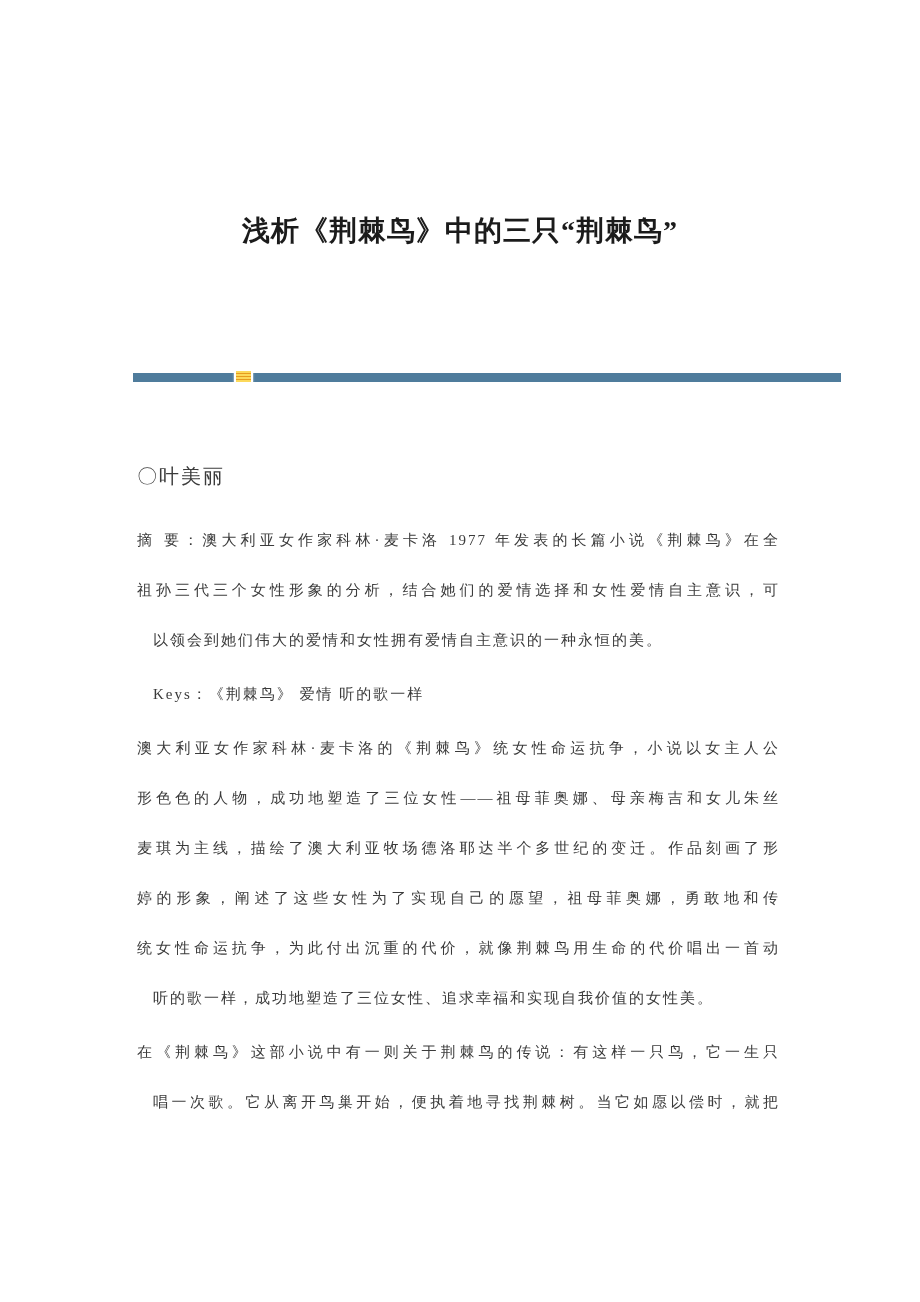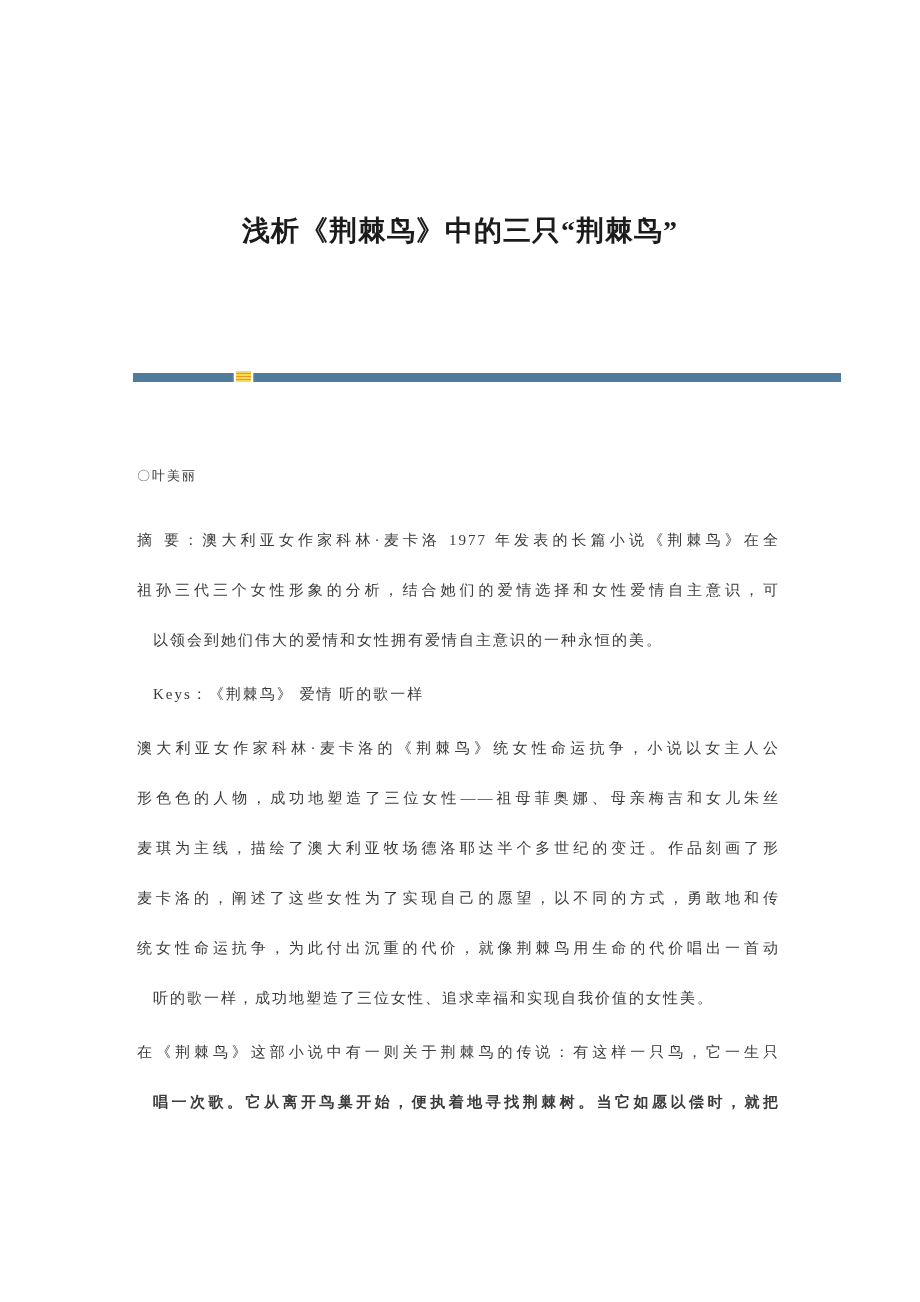--- a/index.html
+++ b/index.html
@@ -49,21 +49,21 @@
     height: 11px;
     background: repeating-linear-gradient(180deg, #fcd95b 0 2px, #e69b20 2px 3px);
     border: 2px solid #ffffff;
     border-radius: 2px;
     box-shadow: 0 0 2px #ffffff;
   }
   .author {
     position: absolute;
     top: 462px;
     left: 137px;
-    font-size: 13px;
+    font-size: 20px;
     line-height: 28px;
     letter-spacing: 2px;
     color: #3b3b3b;
   }
   .content {
     position: absolute;
     top: 515px;
     left: 137px;
     width: 643px;
     font-size: 15px;
@@ -79,21 +79,20 @@
     text-align: justify;
     text-align-last: justify;
     white-space: nowrap;
   }
   .line.last {
     text-align-last: left;
     margin-left: 16px;
   }
   .para.truncated .line.last {
     text-align-last: justify;
-    font-weight: bold;
   }
 </style>
 </head>
 <body>
 
 <div>
 
   <h1 class="page-title">浅析《荆棘鸟》中的三只“荆棘鸟”</h1>
 
   <div class="divider">
@@ -109,21 +108,21 @@
         <div class="line">祖孙三代三个女性形象的分析，结合她们的爱情选择和女性爱情自主意识，可</div>
         <div class="line last">以领会到她们伟大的爱情和女性拥有爱情自主意识的一种永恒的美。</div>
       </div>
     <div class="para">
         <div class="line last">Keys：《荆棘鸟》 爱情 听的歌一样</div>
       </div>
     <div class="para">
         <div class="line">澳大利亚女作家科林·麦卡洛的《荆棘鸟》统女性命运抗争，小说以女主人公</div>
         <div class="line">形色色的人物，成功地塑造了三位女性——祖母菲奥娜、母亲梅吉和女儿朱丝</div>
         <div class="line">麦琪为主线，描绘了澳大利亚牧场德洛耶达半个多世纪的变迁。作品刻画了形</div>
-        <div class="line">麦卡洛的，阐述了这些女性为了实现自己的愿望，以不同的方式，勇敢地和传</div>
+        <div class="line">婷的形象，阐述了这些女性为了实现自己的愿望，祖母菲奥娜，勇敢地和传</div>
         <div class="line">统女性命运抗争，为此付出沉重的代价，就像荆棘鸟用生命的代价唱出一首动</div>
         <div class="line last">听的歌一样，成功地塑造了三位女性、追求幸福和实现自我价值的女性美。</div>
       </div>
     <div class="para truncated">
         <div class="line">在《荆棘鸟》这部小说中有一则关于荆棘鸟的传说：有这样一只鸟，它一生只</div>
         <div class="line last">唱一次歌。它从离开鸟巢开始，便执着地寻找荆棘树。当它如愿以偿时，就把</div>
       </div>
   </div>
 
 </div>

